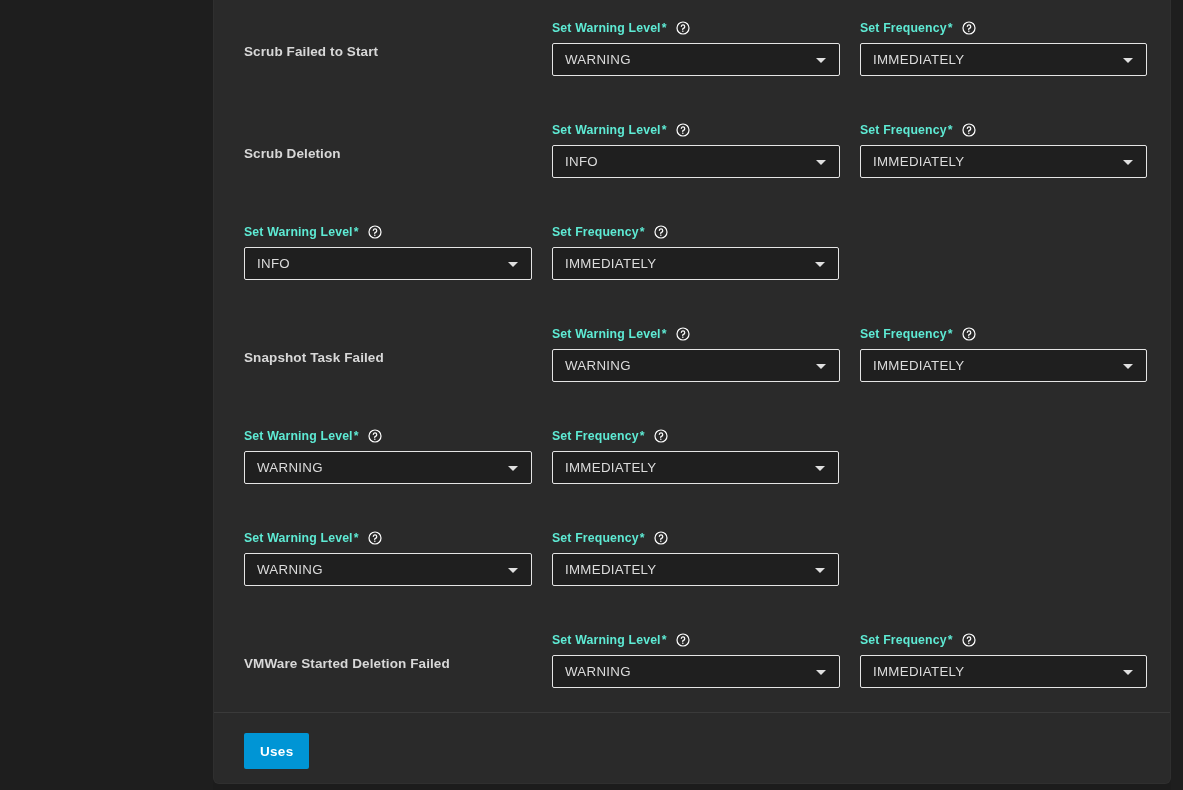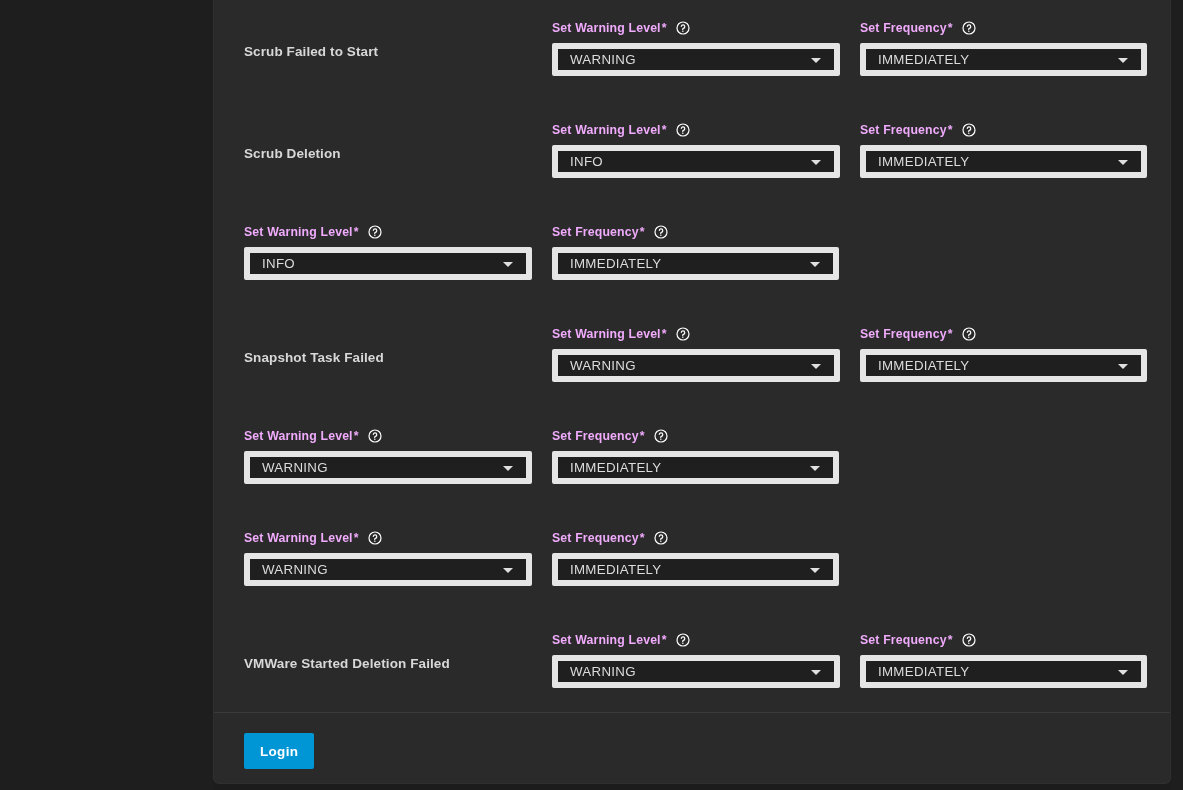--- a/index.html
+++ b/index.html
@@ -69,41 +69,41 @@
     flex: 0 0 auto;
     padding-top: 20px;
   }
   .field.warn { width: 288px; margin-right: 20px; }
   .field.freq { width: 287px; }
   .field-label {
     display: flex;
     align-items: center;
     font-size: 12.3px;
     font-weight: bold;
-    color: #f0abfc;
+    color: #5eead4;
     letter-spacing: 0.15px;
     margin-bottom: 7px;
     height: 16px;
   }
   .field-label .star { margin-left: 1px; }
   .help-icon {
     display: inline-flex;
     align-items: center;
     justify-content: center;
     width: 14px; height: 14px;
     margin-left: 9px;
     flex: 0 0 14px;
   }
   .help-icon svg { display: block; }
   .select {
     position: relative;
     width: 100%;
     height: 33px;
     background: #1f1f1f;
-    border: 6px solid #e5e5e5;
+    border: 1px solid #e5e5e5;
     border-radius: 2px;
     display: flex;
     align-items: center;
     cursor: pointer;
   }
   .select .value {
     padding-left: 12px;
     font-size: 13.3px;
     color: #dcdcdc;
     letter-spacing: 0.3px;
@@ -437,17 +437,17 @@
         <span class="value">IMMEDIATELY</span>
         <span class="caret"></span>
       </div>
     </div>
   </div>
 </div>
 
     <div class="divider"></div>
 
     <div class="actions">
-      <button class="save-btn">Login</button>
+      <button class="save-btn">Uses</button>
     </div>
 
   </div>
 </div>
 
 </body></html>

